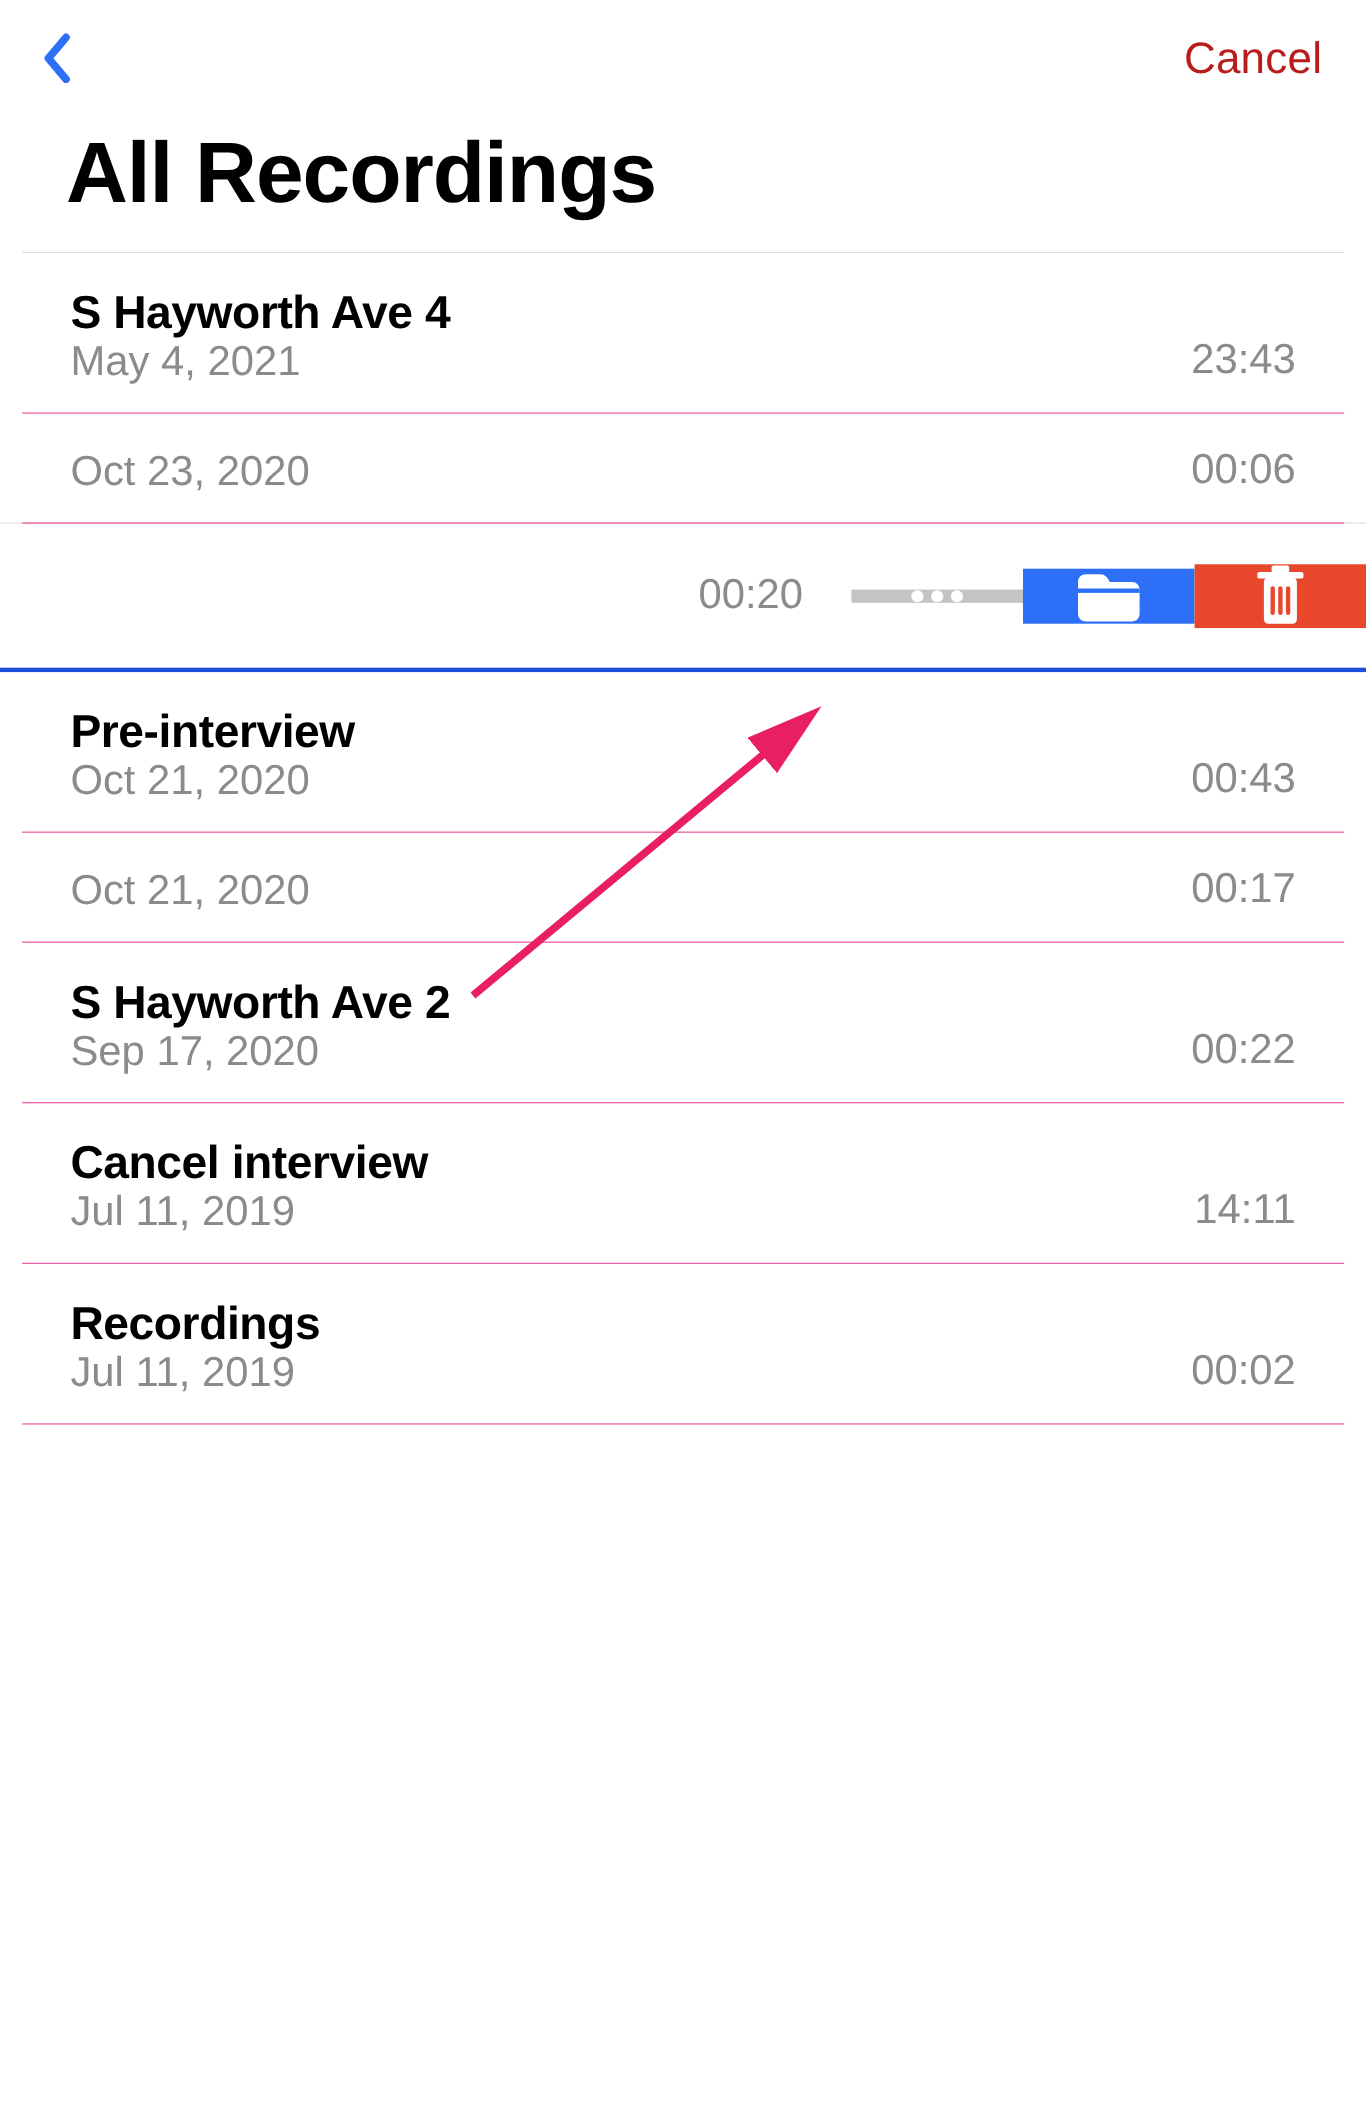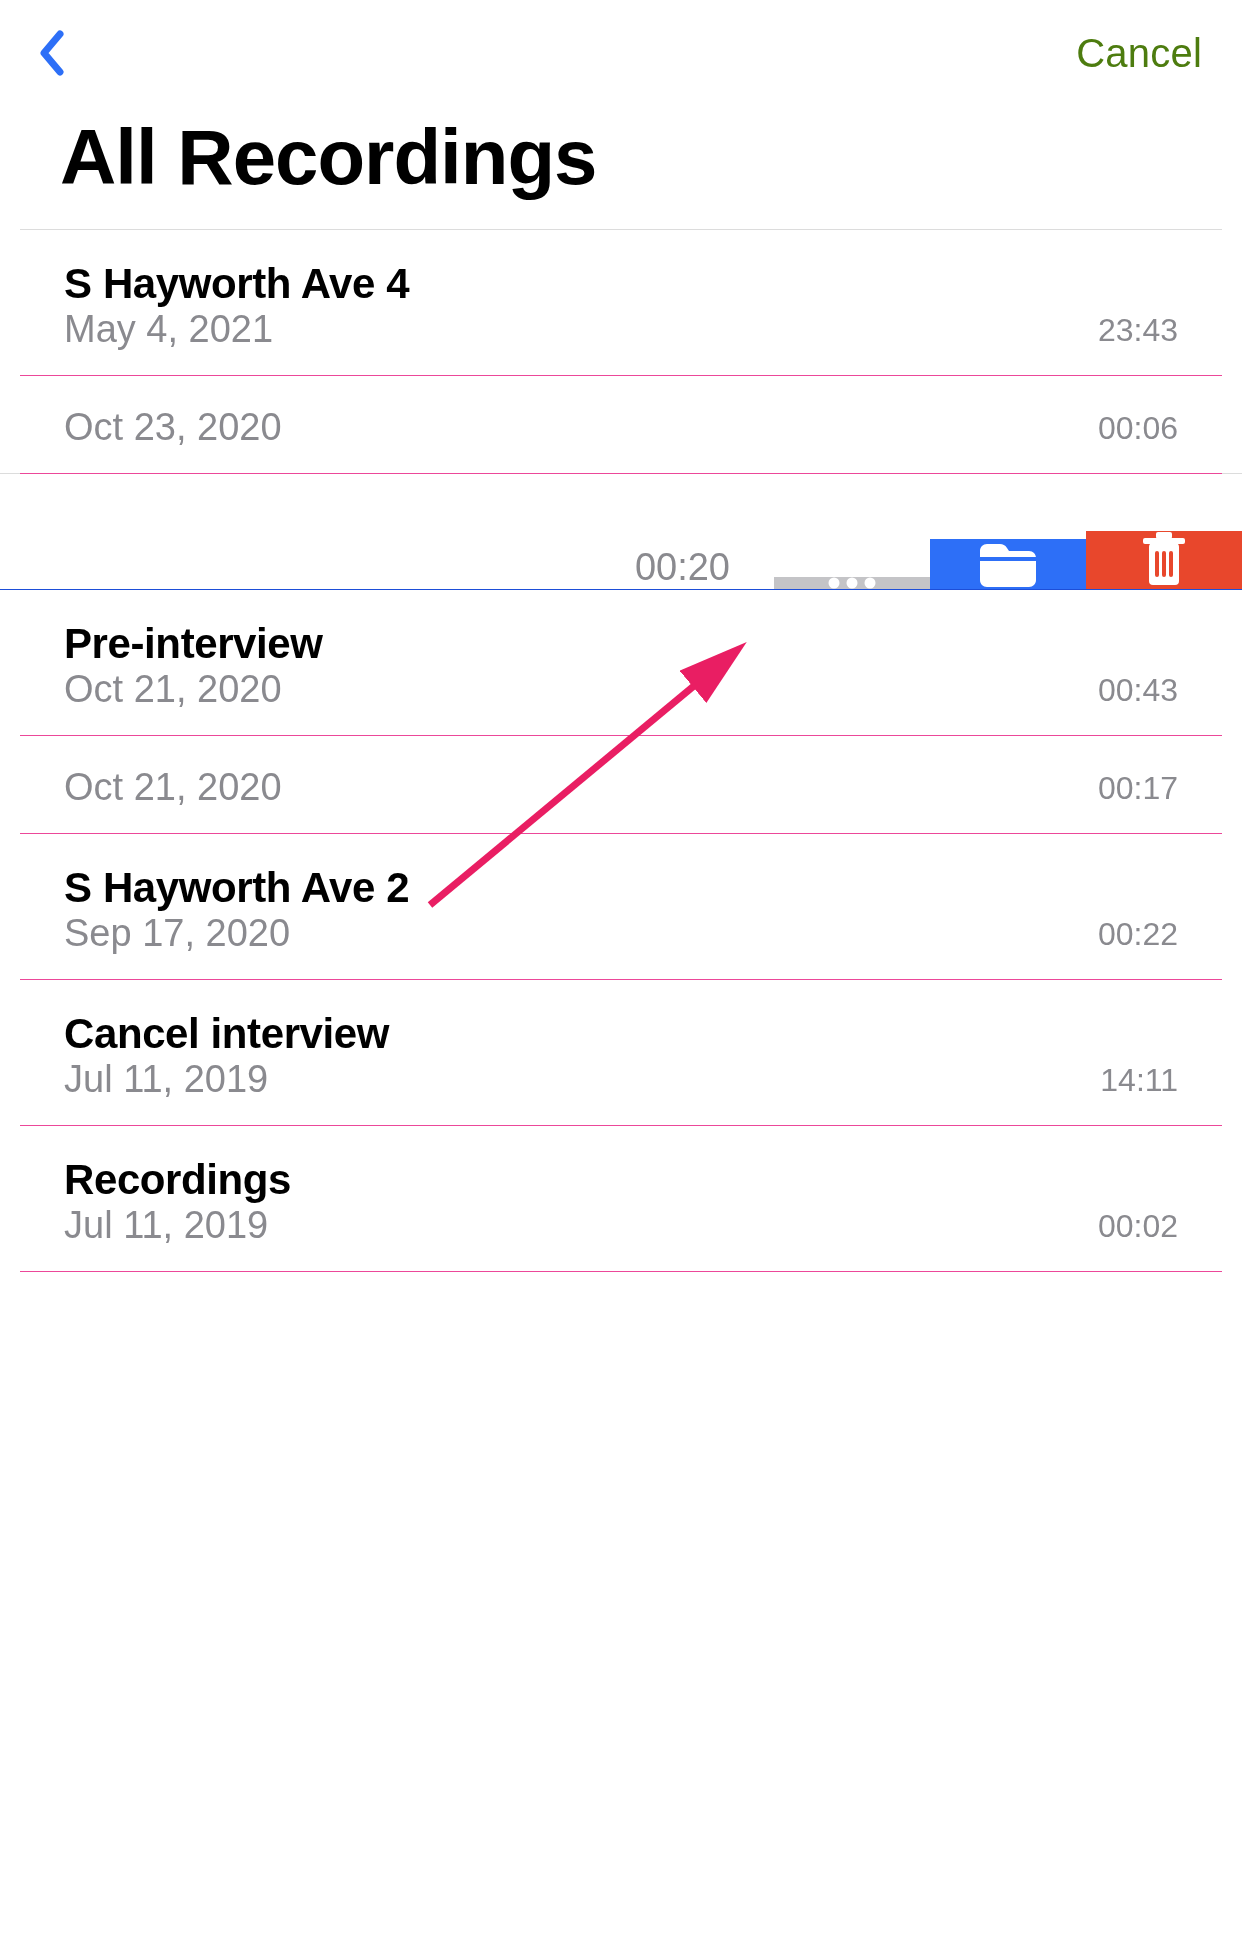--- a/index.html
+++ b/index.html
@@ -20,21 +20,21 @@
     .back-chevron {
       width: 30px;
       height: 50px;
       display: flex;
       align-items: center;
       justify-content: center;
       cursor: pointer;
     }
     .back-chevron svg { display: block; }
     .cancel-btn {
-      color: #4d7c0f;
+      color: #b91c1c;
       font-size: 40px;
       font-weight: 400;
       cursor: pointer;
       letter-spacing: 0.2px;
     }
     .page-title {
       font-size: 78px;
       font-weight: 800;
       color: #000;
       padding: 24px 0 26px 44px;
@@ -65,32 +65,32 @@
       font-weight: 700;
       color: #000;
       letter-spacing: -0.4px;
     }
     .row-date {
       font-size: 38px;
       font-weight: 400;
       color: #8a8a8f;
     }
     .row-duration {
-      font-size: 32px;
+      font-size: 38px;
       font-weight: 400;
       color: #8a8a8f;
       padding-bottom: 2px;
     }
     
     .swiped-row {
       display: flex;
-      align-items: flex-end;
-      height: 117px;
+      align-items: center;
+      height: 136px;
       border-top: 1px solid #dcdcdc;
-      border-bottom: 1px solid #1d4ed8;
+      border-bottom: 4px solid #1d4ed8;
       margin: 0;
       margin-top: -1px;
     }
     .swiped-left {
       flex: 1;
       display: flex;
       align-items: center;
       justify-content: flex-end;
       padding-right: 44px;
     }

